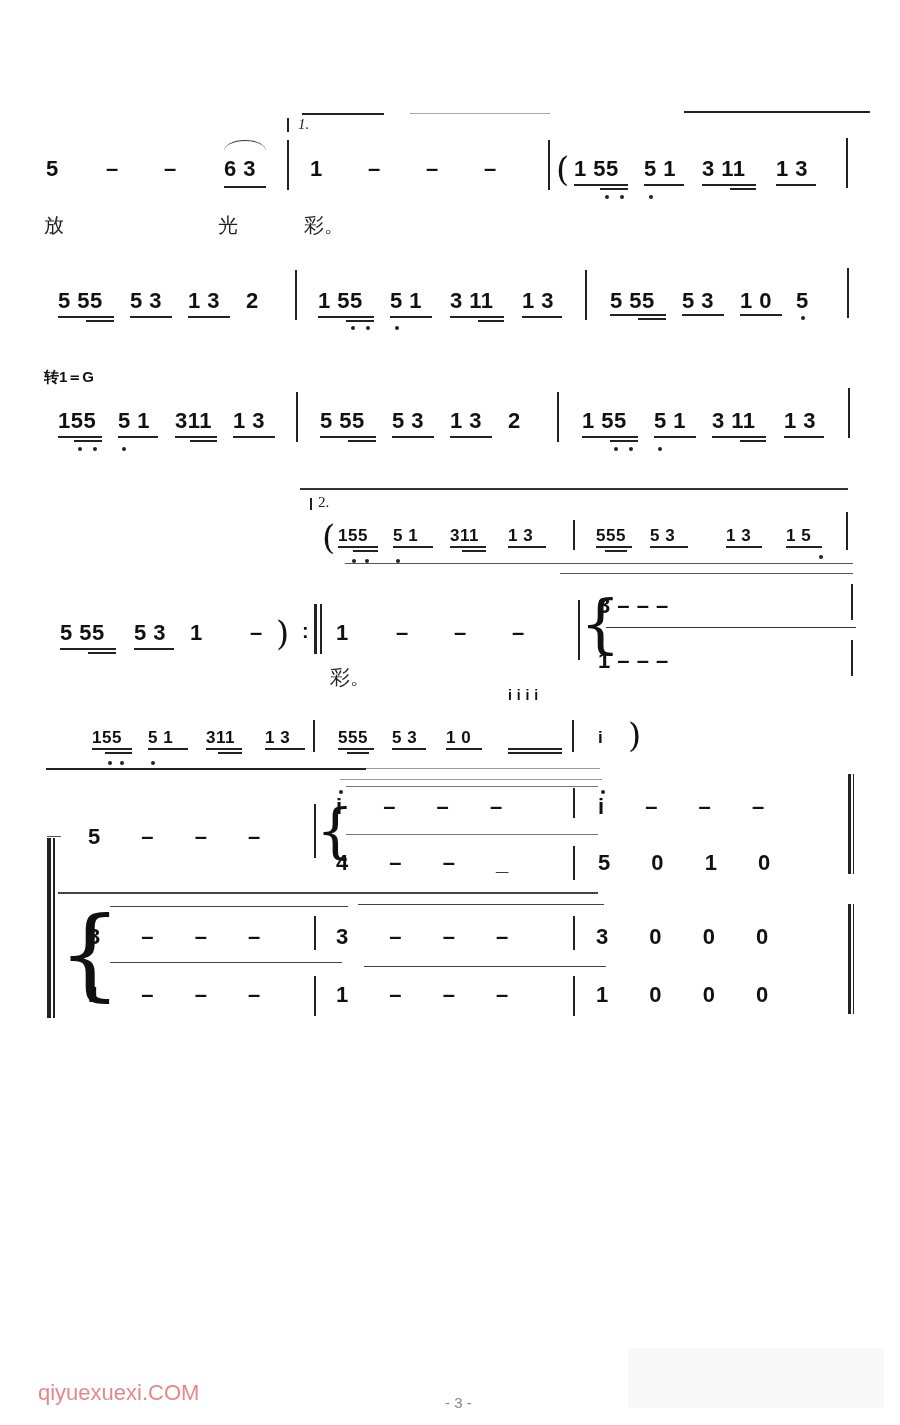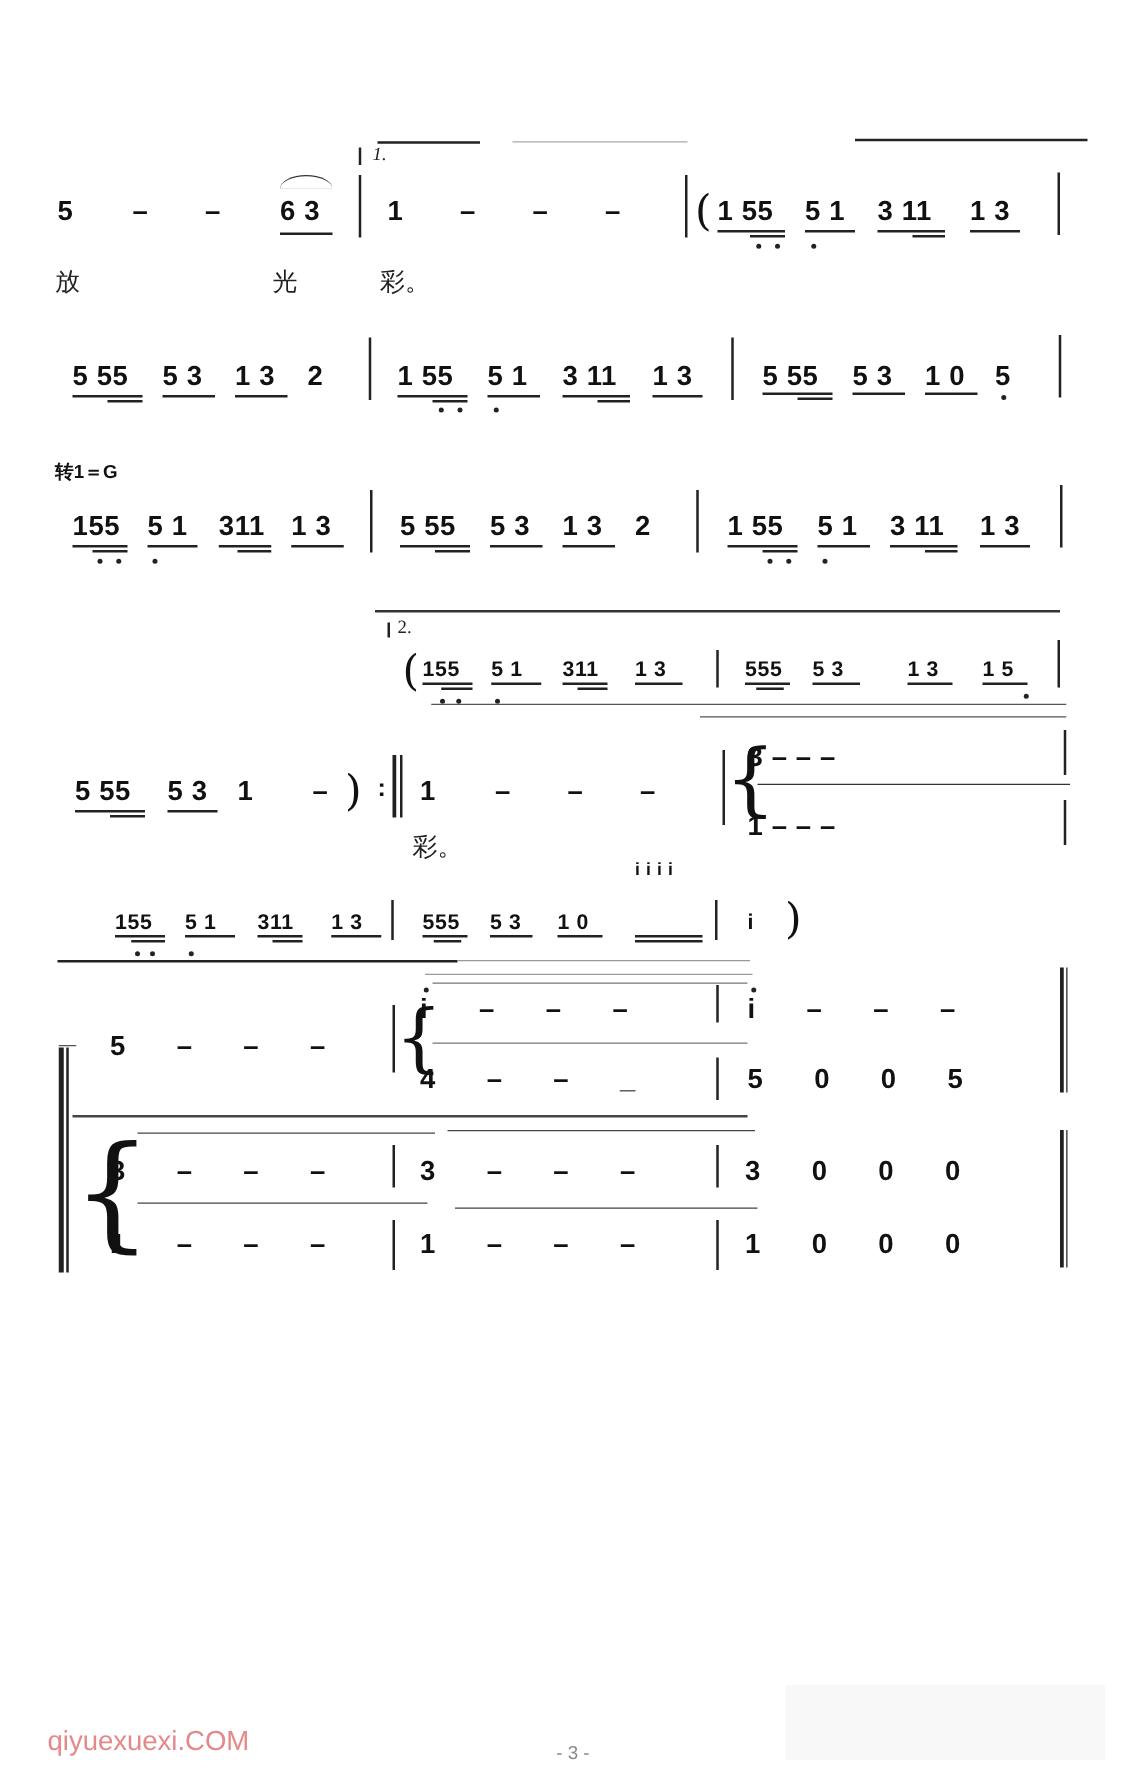--- a/index.html
+++ b/index.html
@@ -261,21 +261,21 @@
   <span class="brace" style="left:316px;top:800px;font-size:60px;">{</span>
   <div class="thin" style="left:346px;top:786px;width:252px;background:#777;"></div>
   <span class="n" style="left:336px;top:796px;word-spacing:34px;">i    –    –    –</span>
   <div class="dot" style="left:339px;top:790px;"></div>
   <div class="thin" style="left:346px;top:834px;width:252px;background:#777;"></div>
   <span class="n" style="left:336px;top:852px;word-spacing:34px;">4    –    –    _</span>
   <div class="bar" style="left:573px;top:788px;height:30px;width:1.5px;"></div>
   <div class="bar" style="left:573px;top:846px;height:34px;width:1.5px;"></div>
   <span class="n" style="left:598px;top:796px;word-spacing:34px;">i    –    –    –</span>
   <div class="dot" style="left:601px;top:790px;"></div>
-  <span class="n" style="left:598px;top:852px;word-spacing:34px;">5    0    0    5</span>
+  <span class="n" style="left:598px;top:852px;word-spacing:34px;">5    0    1    0</span>
   <div class="dbl" style="left:848px;top:774px;height:100px;width:3px;"></div>
   <div class="bar" style="left:853px;top:774px;height:100px;width:1px;"></div>
 
   <div class="hline" style="left:58px;top:892px;width:540px;height:1.5px;background:#444;"></div>
 
   <span class="brace" style="left:58px;top:904px;font-size:100px;line-height:100px;">{</span>
   <div class="thin" style="left:110px;top:906px;width:238px;background:#444;"></div>
   <div class="thin" style="left:358px;top:904px;width:246px;background:#444;"></div>
   <span class="n" style="left:88px;top:926px;word-spacing:34px;">3    –    –    –</span>
   <div class="bar" style="left:314px;top:916px;height:34px;width:1.5px;"></div>

